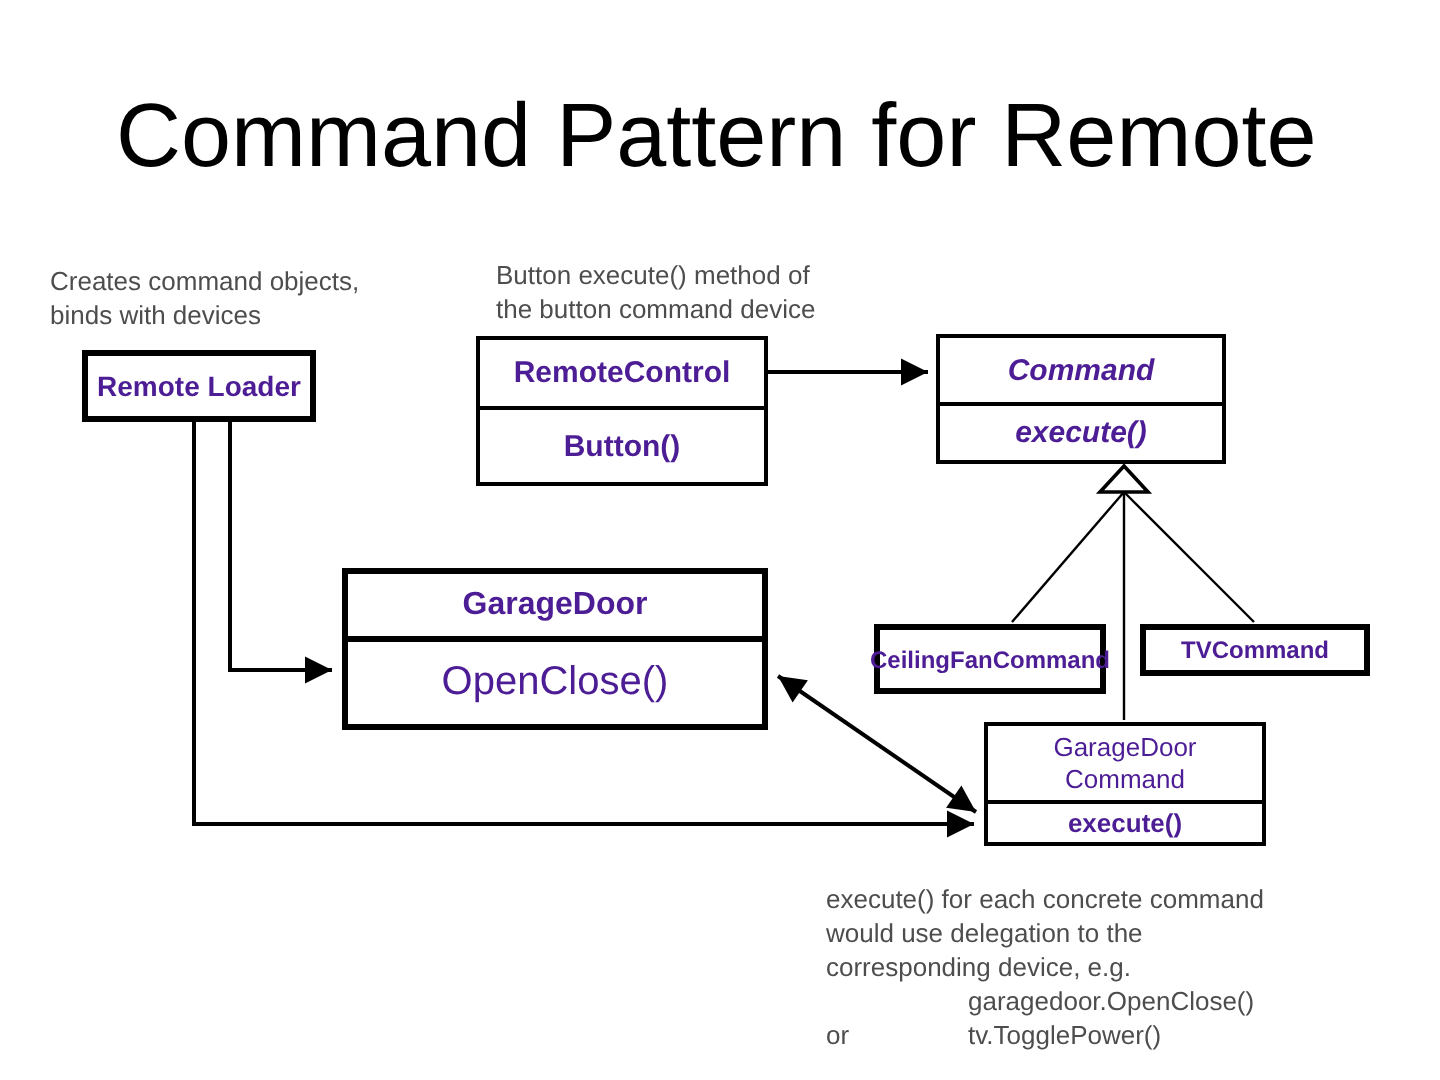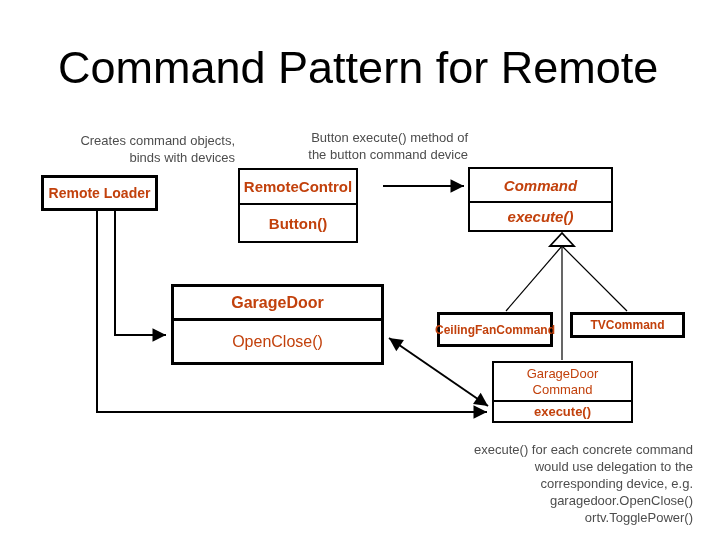--- a/index.html
+++ b/index.html
@@ -29,33 +29,32 @@
     color: #000000;
     white-space: nowrap;
     z-index: 2;
   }
   .note {
     position: absolute;
     font-size: 13px;
     line-height: 17px;
     color: #4d4d4d;
     z-index: 2;
-    text-align: right;
   }
   .note-creates { left: 25px; top: 132px; width: 210px; }
   .note-invokes { left: 248px; top: 129px; width: 220px; }
   .note-delegation { left: 413px; top: 441px; width: 280px; }
   .note-delegation .indent { margin-left: 71px; }
   .note-delegation .or-cell { display: inline-block; width: 71px; }
   .uml-box {
     position: absolute;
     background: #ffffff;
     border: 2px solid #000000;
     box-sizing: border-box;
-    color: #c2410c;
+    color: #4c1d95;
     text-align: center;
     z-index: 2;
   }
   .thick { border-width: 3px; }
   .uml-title {
     display: flex;
     align-items: center;
     justify-content: center;
     box-sizing: border-box;
     font-weight: bold;
@@ -64,29 +63,29 @@
     display: flex;
     align-items: center;
     justify-content: center;
     box-sizing: border-box;
     border-top: 2px solid #000000;
     font-weight: bold;
   }
   .box-remote-loader { left: 41px; top: 175px; width: 117px; height: 36px;
     display: flex; align-items: center; justify-content: center;
     font-weight: bold; font-size: 14px; }
-  .box-remote-control { left: 238px; top: 168px; width: 120px; height: 75px; }
+  .box-remote-control { left: 238px; top: 168px; width: 146px; height: 75px; }
   .box-remote-control .uml-title { height: 33px; font-size: 15px; }
   .box-remote-control .uml-method { height: 38px; font-size: 15px; }
   .box-command { left: 468px; top: 167px; width: 145px; height: 65px; }
   .box-command .uml-title { height: 32px; font-size: 15px; font-style: italic; }
   .box-command .uml-method { height: 29px; font-size: 15px; font-style: italic; }
   .box-garage-door { left: 171px; top: 284px; width: 213px; height: 81px; }
   .box-garage-door .uml-title { height: 31px; font-size: 16px; }
-  .box-garage-door .uml-method { height: 44px; font-size: 16px; font-weight: normal; border-top-width: 3px; }
+  .box-garage-door .uml-method { height: 44px; font-size: 20px; font-weight: normal; border-top-width: 3px; }
   .small-cmd {
     display: flex; flex-direction: row;
     align-items: center; justify-content: center;
     font-weight: bold; font-size: 12px; line-height: 14px;
   }
   .box-ceiling-fan { left: 437px; top: 312px; width: 116px; height: 35px; }
   .box-tv { left: 570px; top: 312px; width: 115px; height: 26px; }
   .box-garage-door-command { left: 492px; top: 361px; width: 141px; height: 62px; }
   .box-garage-door-command .uml-title {
     height: 37px; font-size: 13px; line-height: 16px;

